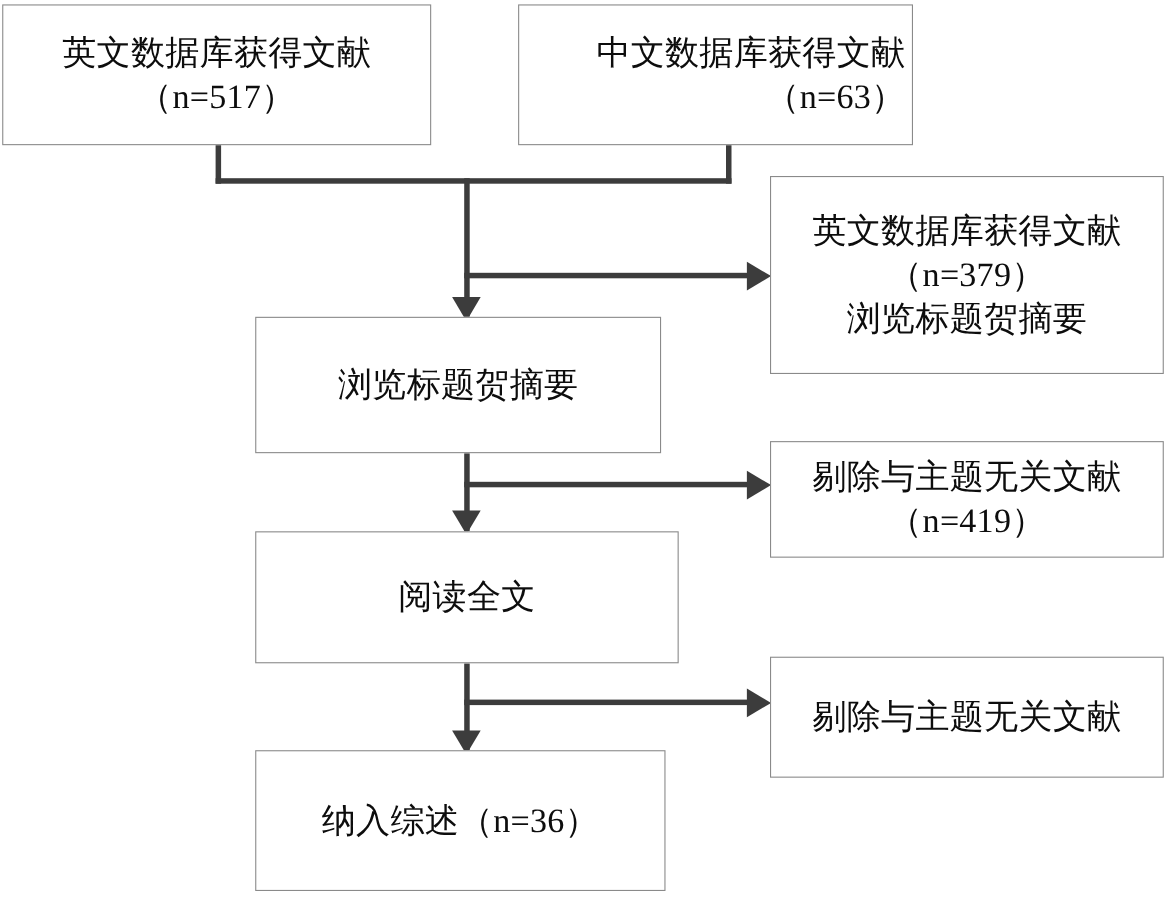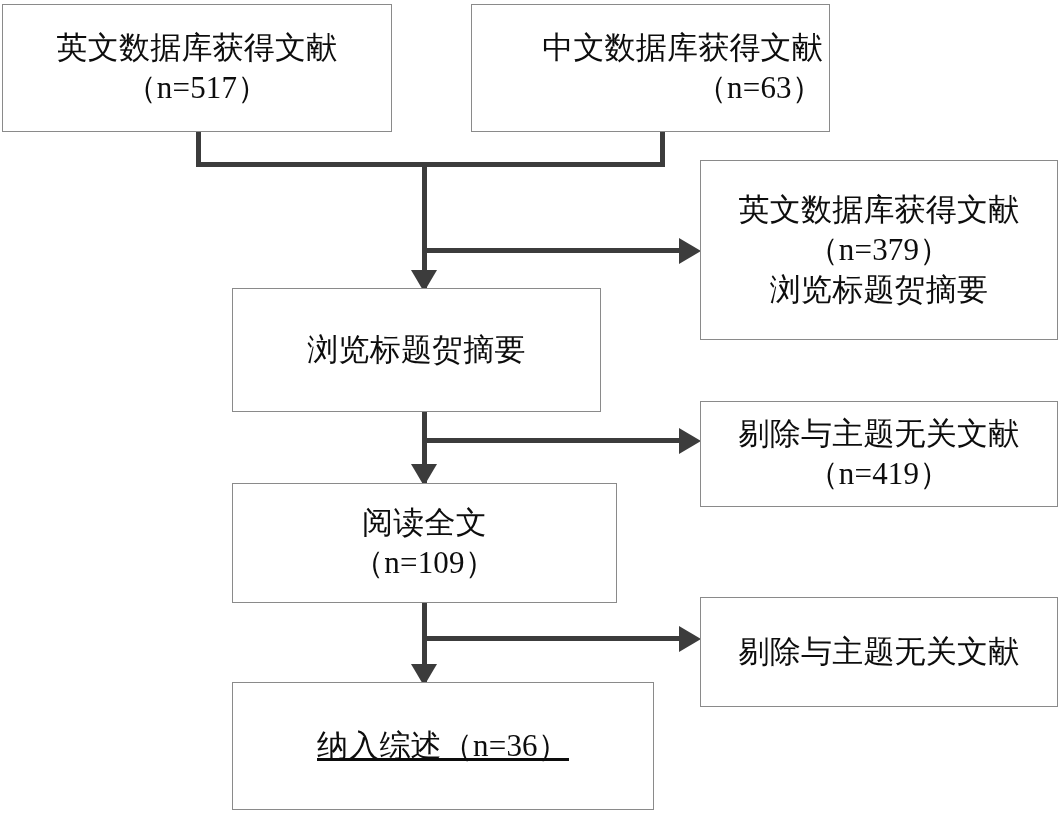--- a/index.html
+++ b/index.html
@@ -40,21 +40,21 @@
   .node .line {
     display: block;
     white-space: nowrap;
   }
   
   #node-source-en { left: 2px;   top: 4px;   width: 390px; height: 128px; }
   #node-source-cn { left: 471px; top: 4px;   width: 359px; height: 128px; align-items: flex-end; }
   
   #node-screen-title  { left: 232px; top: 288px; width: 369px; height: 124px; }
   #node-read-full     { left: 232px; top: 483px; width: 385px; height: 120px; }
-  #node-included      { left: 232px; top: 682px; width: 422px; height: 128px; text-decoration: underline; }
+  #node-included      { left: 232px; top: 682px; width: 373px; height: 128px; }
   
   #node-exclude-1 { left: 700px; top: 160px; width: 358px; height: 180px; }
   #node-exclude-2 { left: 700px; top: 401px; width: 358px; height: 106px; }
   #node-exclude-3 { left: 700px; top: 597px; width: 358px; height: 110px; }
 
   
   .conn {
     position: absolute;
     background: #3c3c3c;
   }
@@ -132,21 +132,20 @@
     <span class="line">中文数据库获得文献</span>
     <span class="line">（n=63）</span>
   </div>
 
   <div class="node" id="node-screen-title">
     <span class="line">浏览标题贺摘要</span>
   </div>
 
   <div class="node" id="node-read-full">
     <span class="line">阅读全文</span>
-    <span class="line">（n=109）</span>
   </div>
 
   <div class="node" id="node-included">
     <span class="line">纳入综述（n=36）</span>
   </div>
 
   <div class="node" id="node-exclude-1">
     <span class="line">英文数据库获得文献</span>
     <span class="line">（n=379）</span>
     <span class="line">浏览标题贺摘要</span>

